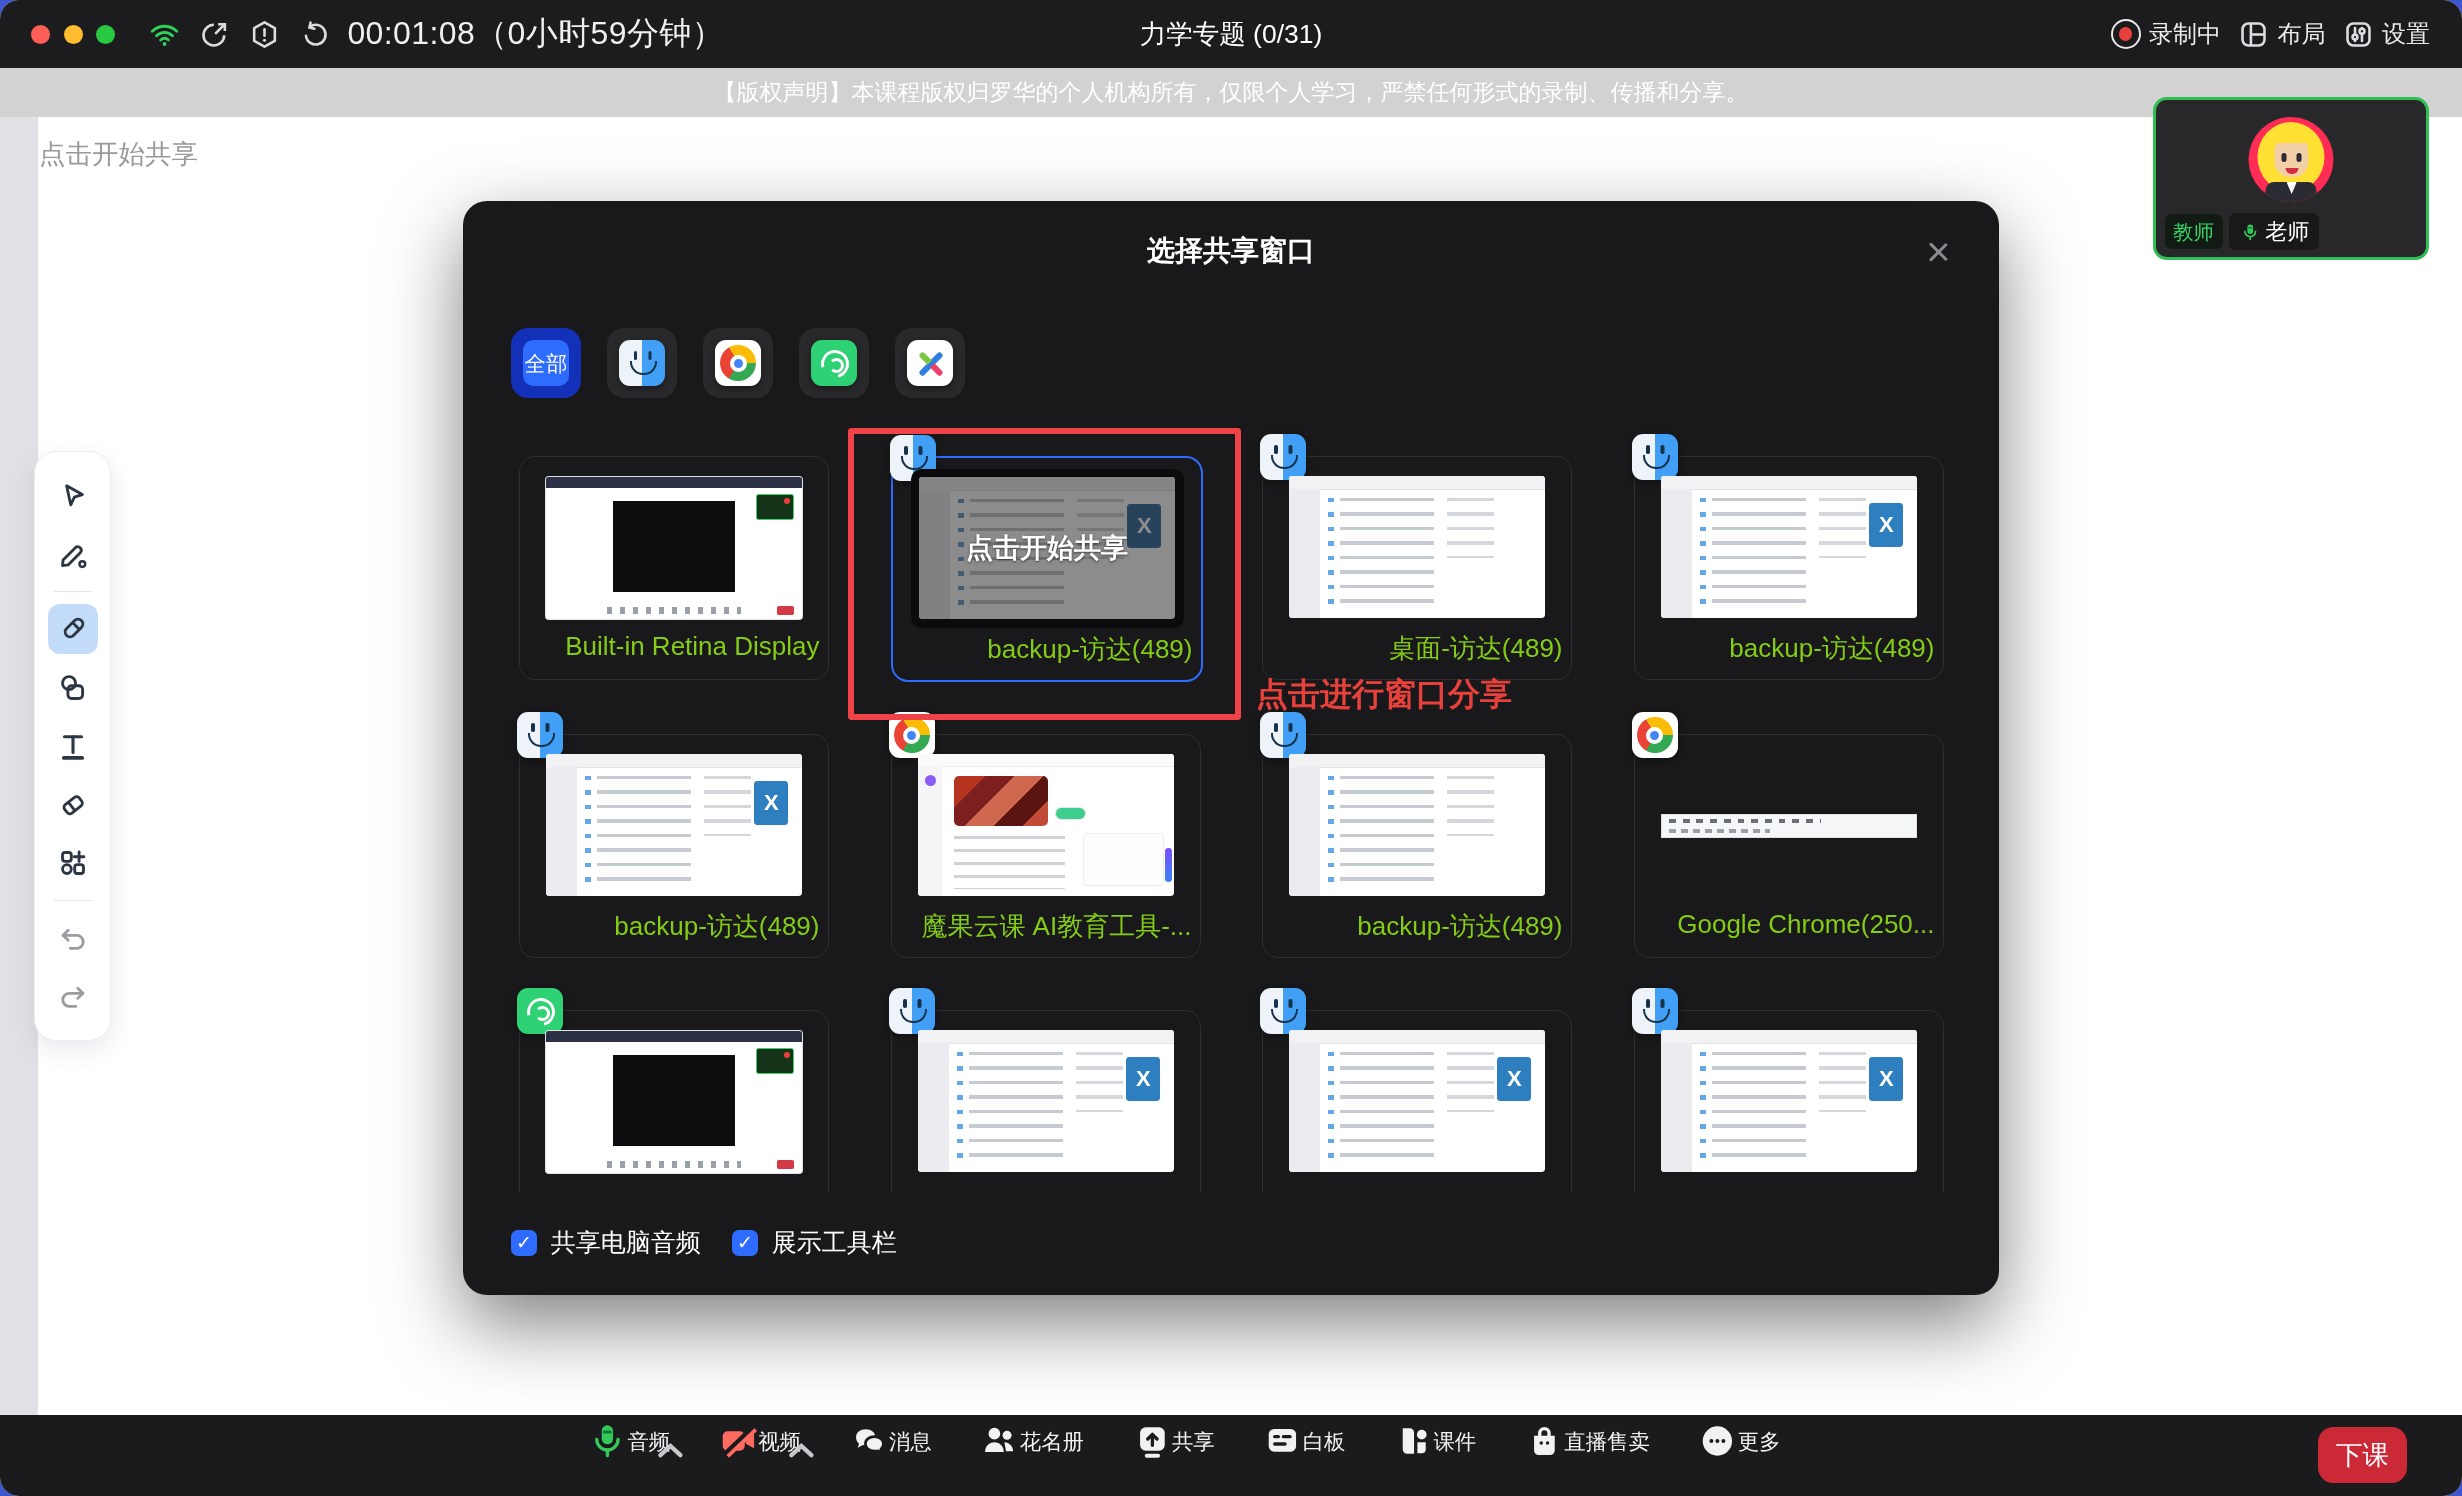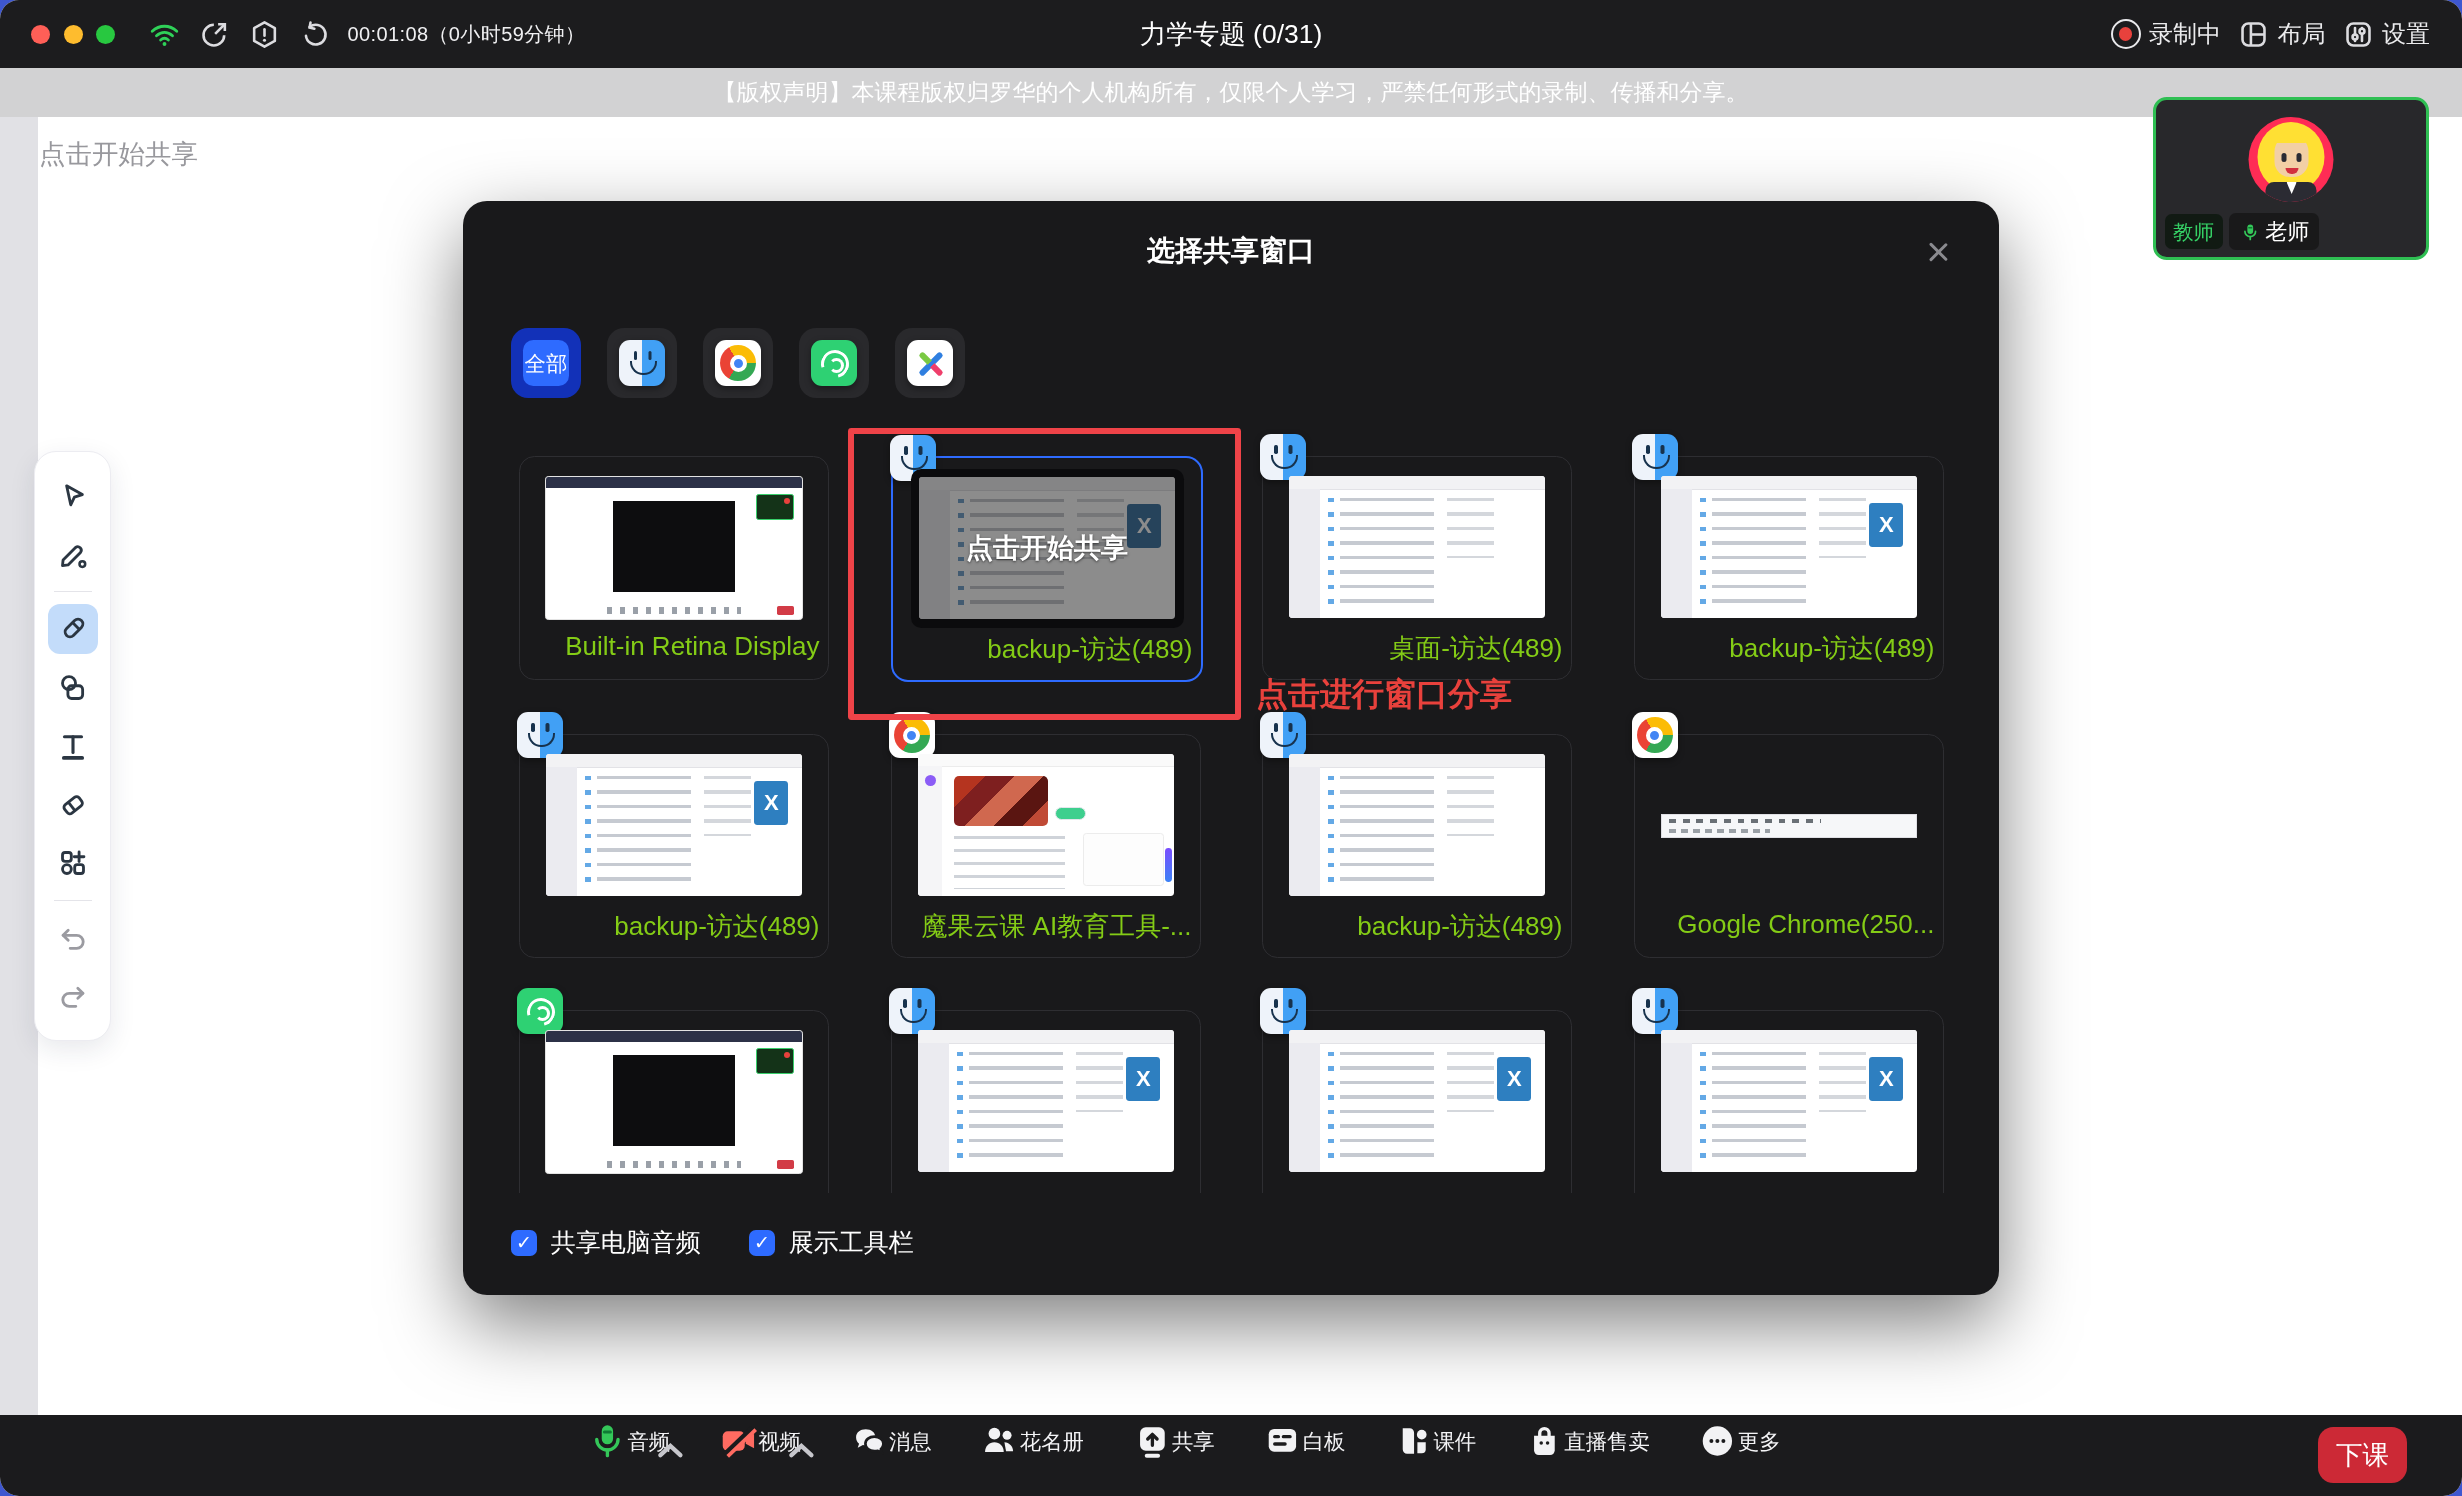--- a/index.html
+++ b/index.html
@@ -6,21 +6,21 @@
   body{width:2462px;height:1496px;background:#3e57d0;font-family:"Liberation Sans","DejaVu Sans",sans-serif;-webkit-font-smoothing:antialiased;}
   .win{position:absolute;inset:0;width:2462px;height:1496px;border-radius:19px;overflow:hidden;background:#fff;}
 
   
   .topbar{position:absolute;top:0;left:0;right:0;height:68px;background:#1c1c1e;display:flex;align-items:center;z-index:40;}
   .lights{display:flex;gap:13.7px;margin-left:31px;}
   .light{width:19px;height:19px;border-radius:50%;}
   .l-red{background:#ff5f57;} .l-yel{background:#febc2e;} .l-grn{background:#28c840;}
   .tb-icons{display:flex;align-items:center;gap:19px;margin-left:34px;}
   .tb-ic{width:31px;height:31px;display:flex;align-items:center;justify-content:center;}
-  .timer{color:#f0f0f2;font-size:20px;margin-left:17px;letter-spacing:0.4px;}
+  .timer{color:#f0f0f2;font-size:32px;margin-left:17px;letter-spacing:0.4px;}
   .tb-title{position:absolute;left:50%;transform:translateX(-50%);color:#fff;font-size:26.5px;font-weight:500;}
   .tb-right{position:absolute;right:32px;display:flex;align-items:center;gap:17px;color:#ebebed;font-size:24px;}
   .rec-dot{width:26px;height:26px;border:2.6px solid #e9e9ec;border-radius:50%;display:flex;align-items:center;justify-content:center;}
   .rec-dot i{width:13.7px;height:13.7px;background:#e8413c;border-radius:50%;}
   .tb-group{display:flex;align-items:center;gap:8.5px;}
 
   
   .banner{position:absolute;top:68px;left:0;right:0;height:49px;background:#d2d2d3;display:flex;align-items:center;justify-content:center;color:#fff;font-size:23px;z-index:30;}
 
   
@@ -113,21 +113,21 @@
   .t-web .pstrip{position:absolute;right:1.7px;top:94px;width:7.7px;height:34px;border-radius:3.4px;background:linear-gradient(#7a4dff,#3b82f6);}
   .t-strip{background:transparent;}
   .t-strip .st{position:absolute;left:0;right:0;top:60px;height:22px;background:#f6f7f9;border:0.9px solid #dfdfe4;}
   .t-strip .st i{position:absolute;left:6.8px;top:4.3px;width:60%;height:3.4px;background:repeating-linear-gradient(to right,#6a7076 0 6.8px,transparent 6.8px 13.7px);}
   .t-strip .st b{position:absolute;left:6.8px;bottom:4.3px;width:40%;height:3.4px;background:repeating-linear-gradient(to right,#9aa0a6 0 6.8px,transparent 6.8px 12px);}
 
   .redbox{position:absolute;left:385px;top:227px;width:381px;height:280px;border:6px solid #ef4348;border-radius:3.4px;z-index:6;pointer-events:none;}
   .redtext{position:absolute;left:793px;top:472px;color:#e8413c;font-size:32px;font-weight:700;z-index:6;}
 
   .checkrow{position:absolute;top:1025px;display:flex;align-items:center;gap:13.7px;}
-  .cr1{left:48px;} .cr2{left:286px;}
+  .cr1{left:48px;} .cr2{left:269px;}
   .cbx{width:26px;height:26px;border-radius:6.8px;background:#2e6bff;position:relative;}
   .cbx::after{content:"✓";position:absolute;left:0;top:0;width:26px;height:26px;display:flex;align-items:center;justify-content:center;color:#fff;font-size:19px;font-weight:bold;}
   .cklabel{color:#fff;font-size:25px;}
 
   
   .pill{position:absolute;top:1328px;height:53px;background:#fff;border:1.7px solid #e4e6ec;border-radius:28px;display:flex;align-items:center;justify-content:center;gap:12px;box-sizing:border-box;z-index:30;}
   .pagerpill{left:2070px;width:109px;}
   .zoompill{left:2198px;width:221px;gap:13.7px;}
   .tri{width:0;height:0;border-top:9.4px solid transparent;border-bottom:9.4px solid transparent;border-right:13px solid #b9b9c0;}
   .pgtxt,.zmtxt{color:#25313f;font-size:25px;}

